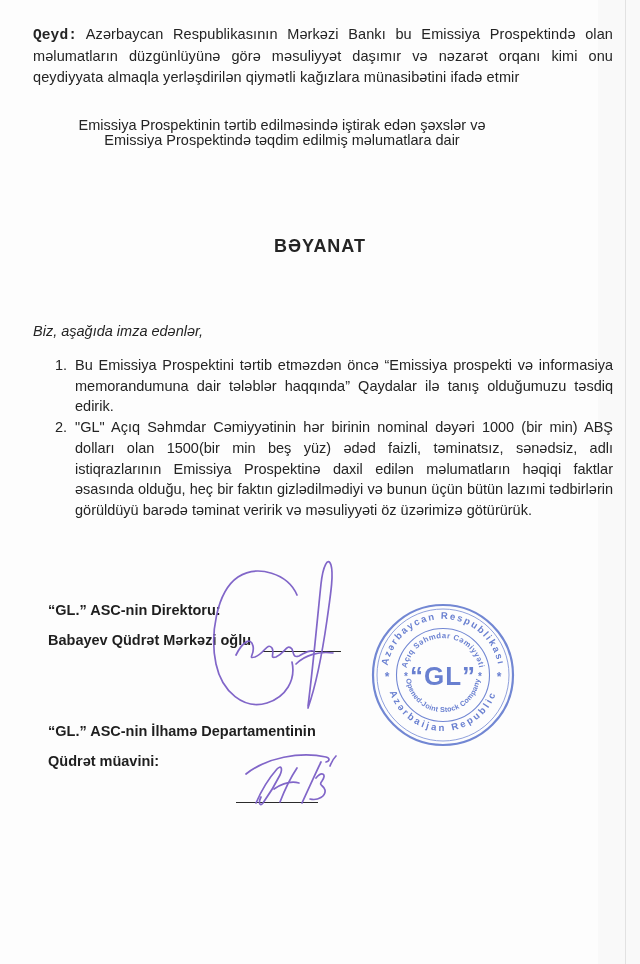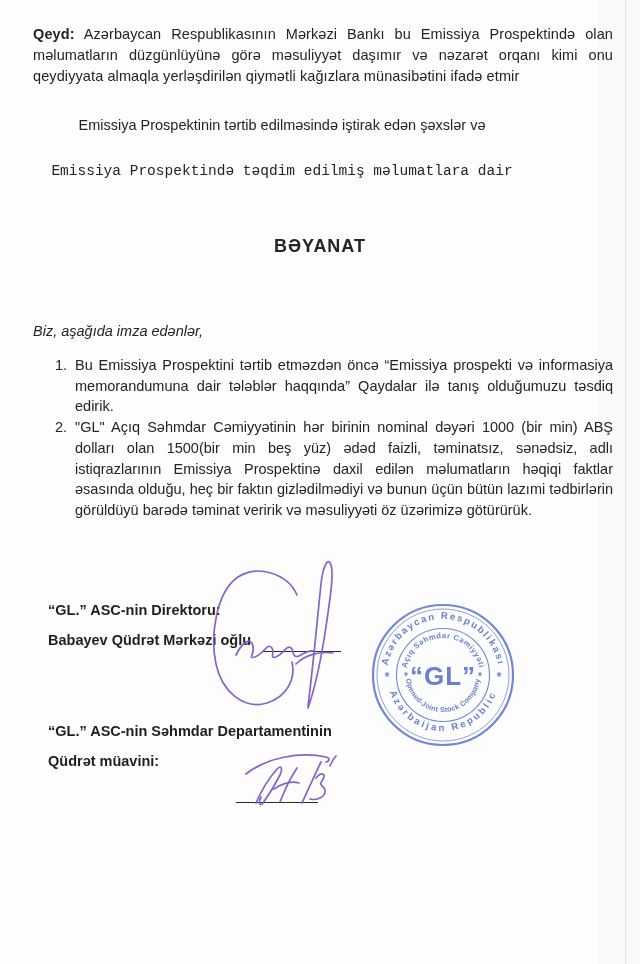--- a/index.html
+++ b/index.html
@@ -5,24 +5,24 @@
   html,body{margin:0;padding:0;background:#ffffff;}
   .page{
     position:relative; width:640px; height:964px; overflow:hidden;
     background:#fdfdfd; color:#242424;
     font-family:"Liberation Sans", sans-serif;
   }
   .edge-band{position:absolute;left:598px;top:0;width:42px;height:964px;background:#f6f6f6;opacity:.55;}
   .scan-line{position:absolute;left:625px;top:0;width:1px;height:964px;background:#e2e2e2;}
   .note{position:absolute;top:24px;left:33px;width:580px;margin:0;
     font-size:14.5px;line-height:21px;text-align:justify;letter-spacing:.1px;}
-  .b{font-weight:700;}
+  .b{font-weight:700;font-family:Liberation Mono, monospace;}
   .h-line{position:absolute;left:0;width:564px;text-align:center;font-size:14.5px;}
   .h-line.l1{top:117px;}
-  .h-line.l2{top:163px;font-family:Liberation Mono, monospace;}
+  .h-line.l2{top:132px;}
   .doc-title{position:absolute;top:236px;left:0;width:640px;text-align:center;
     font-size:18px;font-weight:700;letter-spacing:1px;}
   .intro{position:absolute;top:323px;left:33px;font-size:14.5px;font-style:italic;}
   .list{position:absolute;top:355px;left:55px;width:558px;font-size:14.5px;line-height:20.7px;}
   .list-item{display:flex;}
   .num{flex:0 0 20px;width:20px;}
   .itext{flex:1;text-align:justify;}
   .sig{position:absolute;left:48px;font-size:14.5px;font-weight:700;color:#1f1f1f;}
   .sig.t1{top:602px;} .sig.n1{top:632px;}
   .sig.t2{top:723px;} .sig.s2{top:753px;} .sig.n2{top:783px;}
@@ -57,21 +57,21 @@
     <div class="list-item">
       <span class="num">2.</span>
       <span class="itext">"GL" Açıq Səhmdar Cəmiyyətinin hər birinin nominal dəyəri 1000 (bir min) ABŞ dolları olan 1500(bir min beş yüz) ədəd faizli, təminatsız, sənədsiz, adlı istiqrazlarının Emissiya Prospektinə daxil edilən məlumatların həqiqi faktlar əsasında olduğu, heç bir faktın gizlədilmədiyi və bunun üçün bütün lazımi tədbirlərin görüldüyü barədə təminat veririk və məsuliyyəti öz üzərimizə götürürük.</span>
     </div>
   </div>
 
   <div class="sig t1">“GL.” ASC-nin Direktoru:</div>
   <div class="sig n1">Babayev Qüdrət Mərkəzi oğlu</div>
   <div class="sig-line one"></div>
 
-  <div class="sig t2">“GL.” ASC-nin Səhmdar Departamentinin</div>
+  <div class="sig t2">“GL.” ASC-nin İlhamə Departamentinin</div>
   <div class="sig s2">Qüdrət müavini:</div>
   <div class="sig-line two"></div>
 
   <svg class="stamp-svg" viewBox="0 0 160 160">
     <defs>
       <path id="arc-outer-top" d="M 24 80 A 56 56 0 0 1 136 80"></path>
       <path id="arc-outer-bottom" d="M 24 80 A 56 56 0 0 0 136 80"></path>
       <path id="arc-inner-top" d="M 43 80 A 37 37 0 0 1 117 80"></path>
       <path id="arc-inner-bottom" d="M 43 80 A 37 37 0 0 0 117 80"></path>
     </defs>

